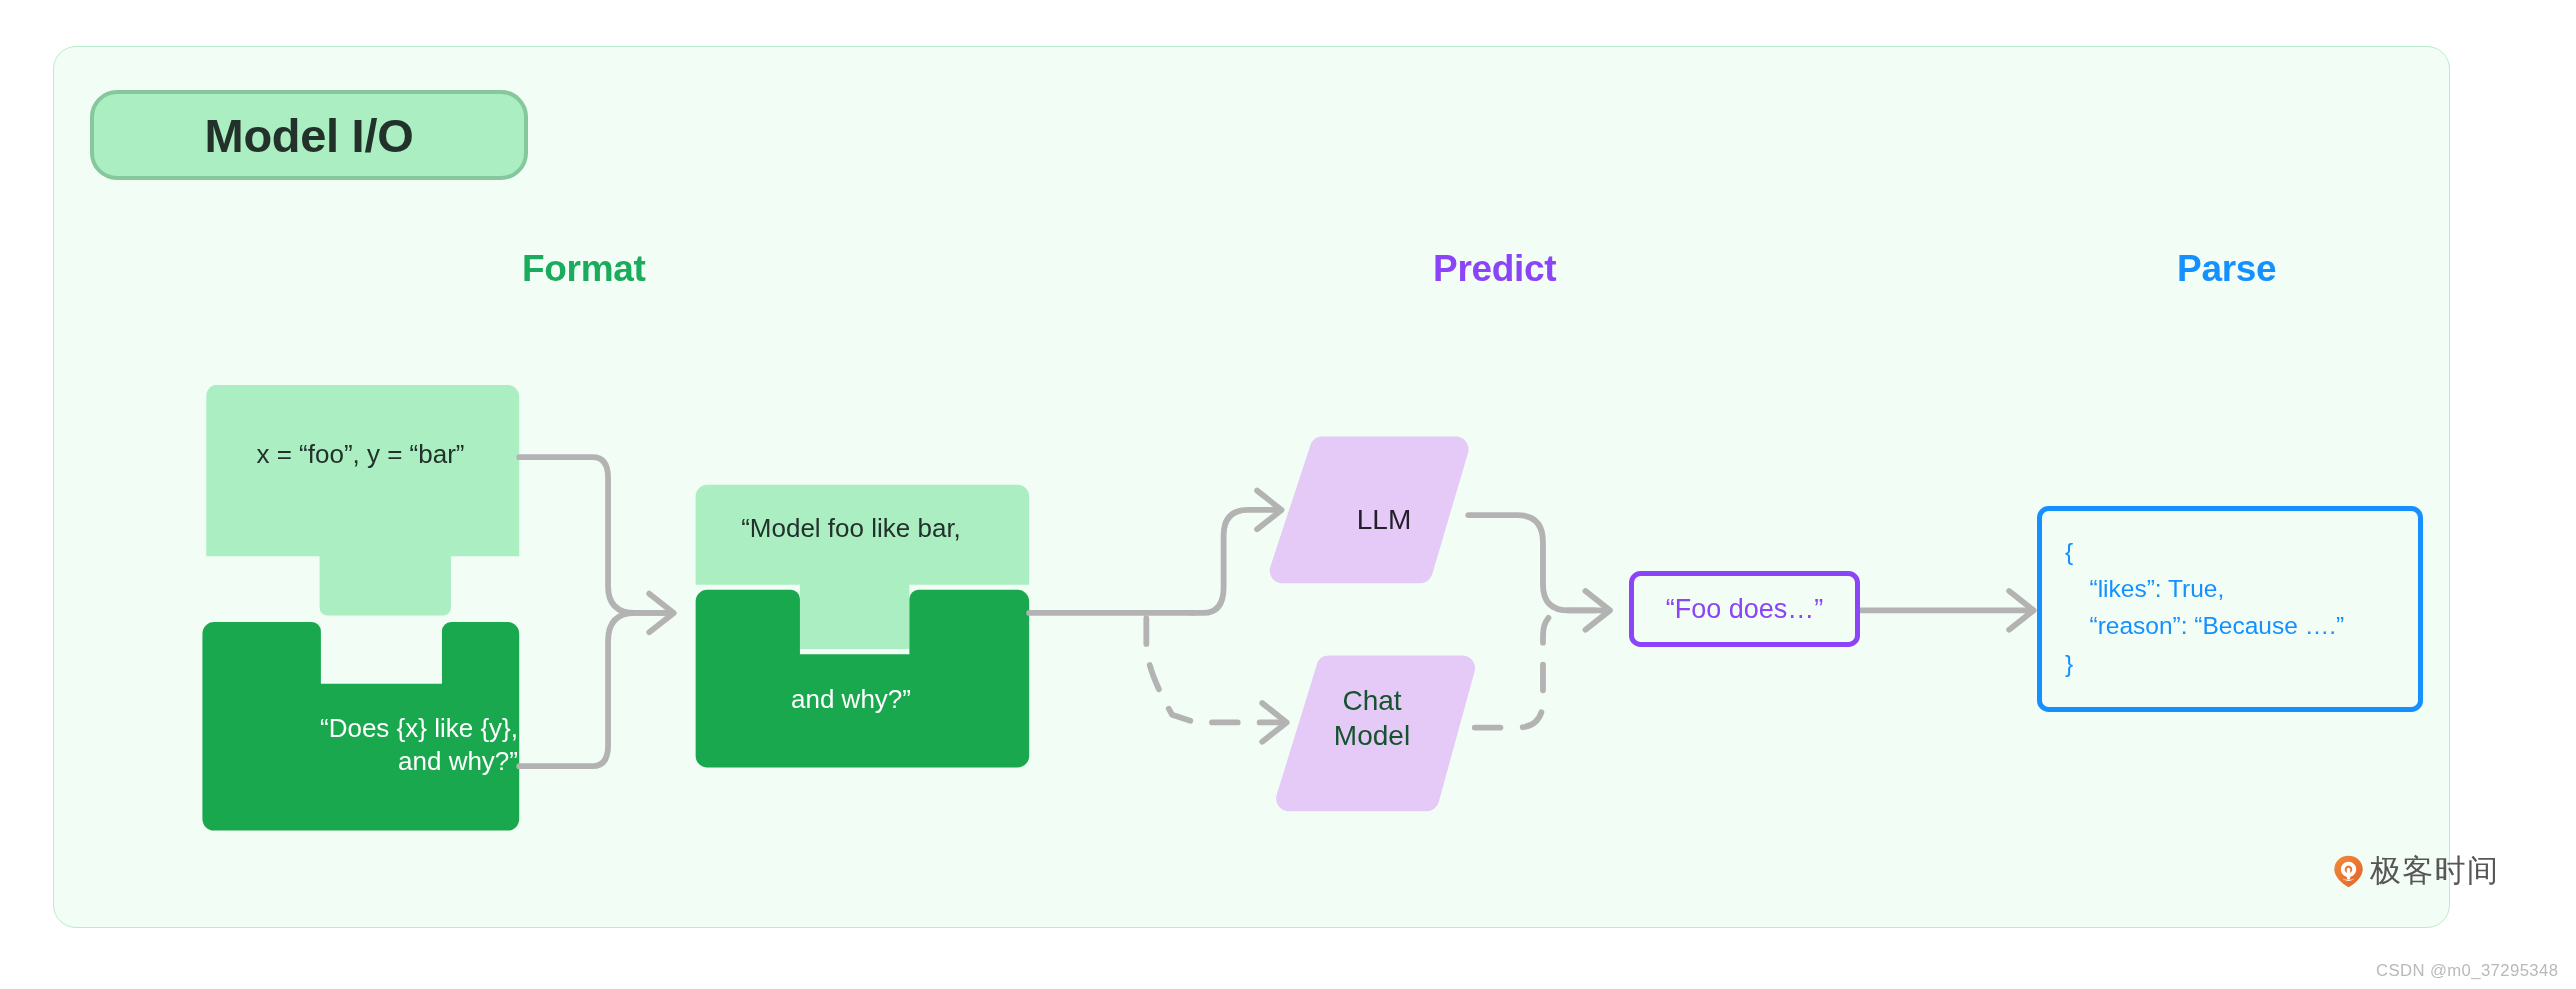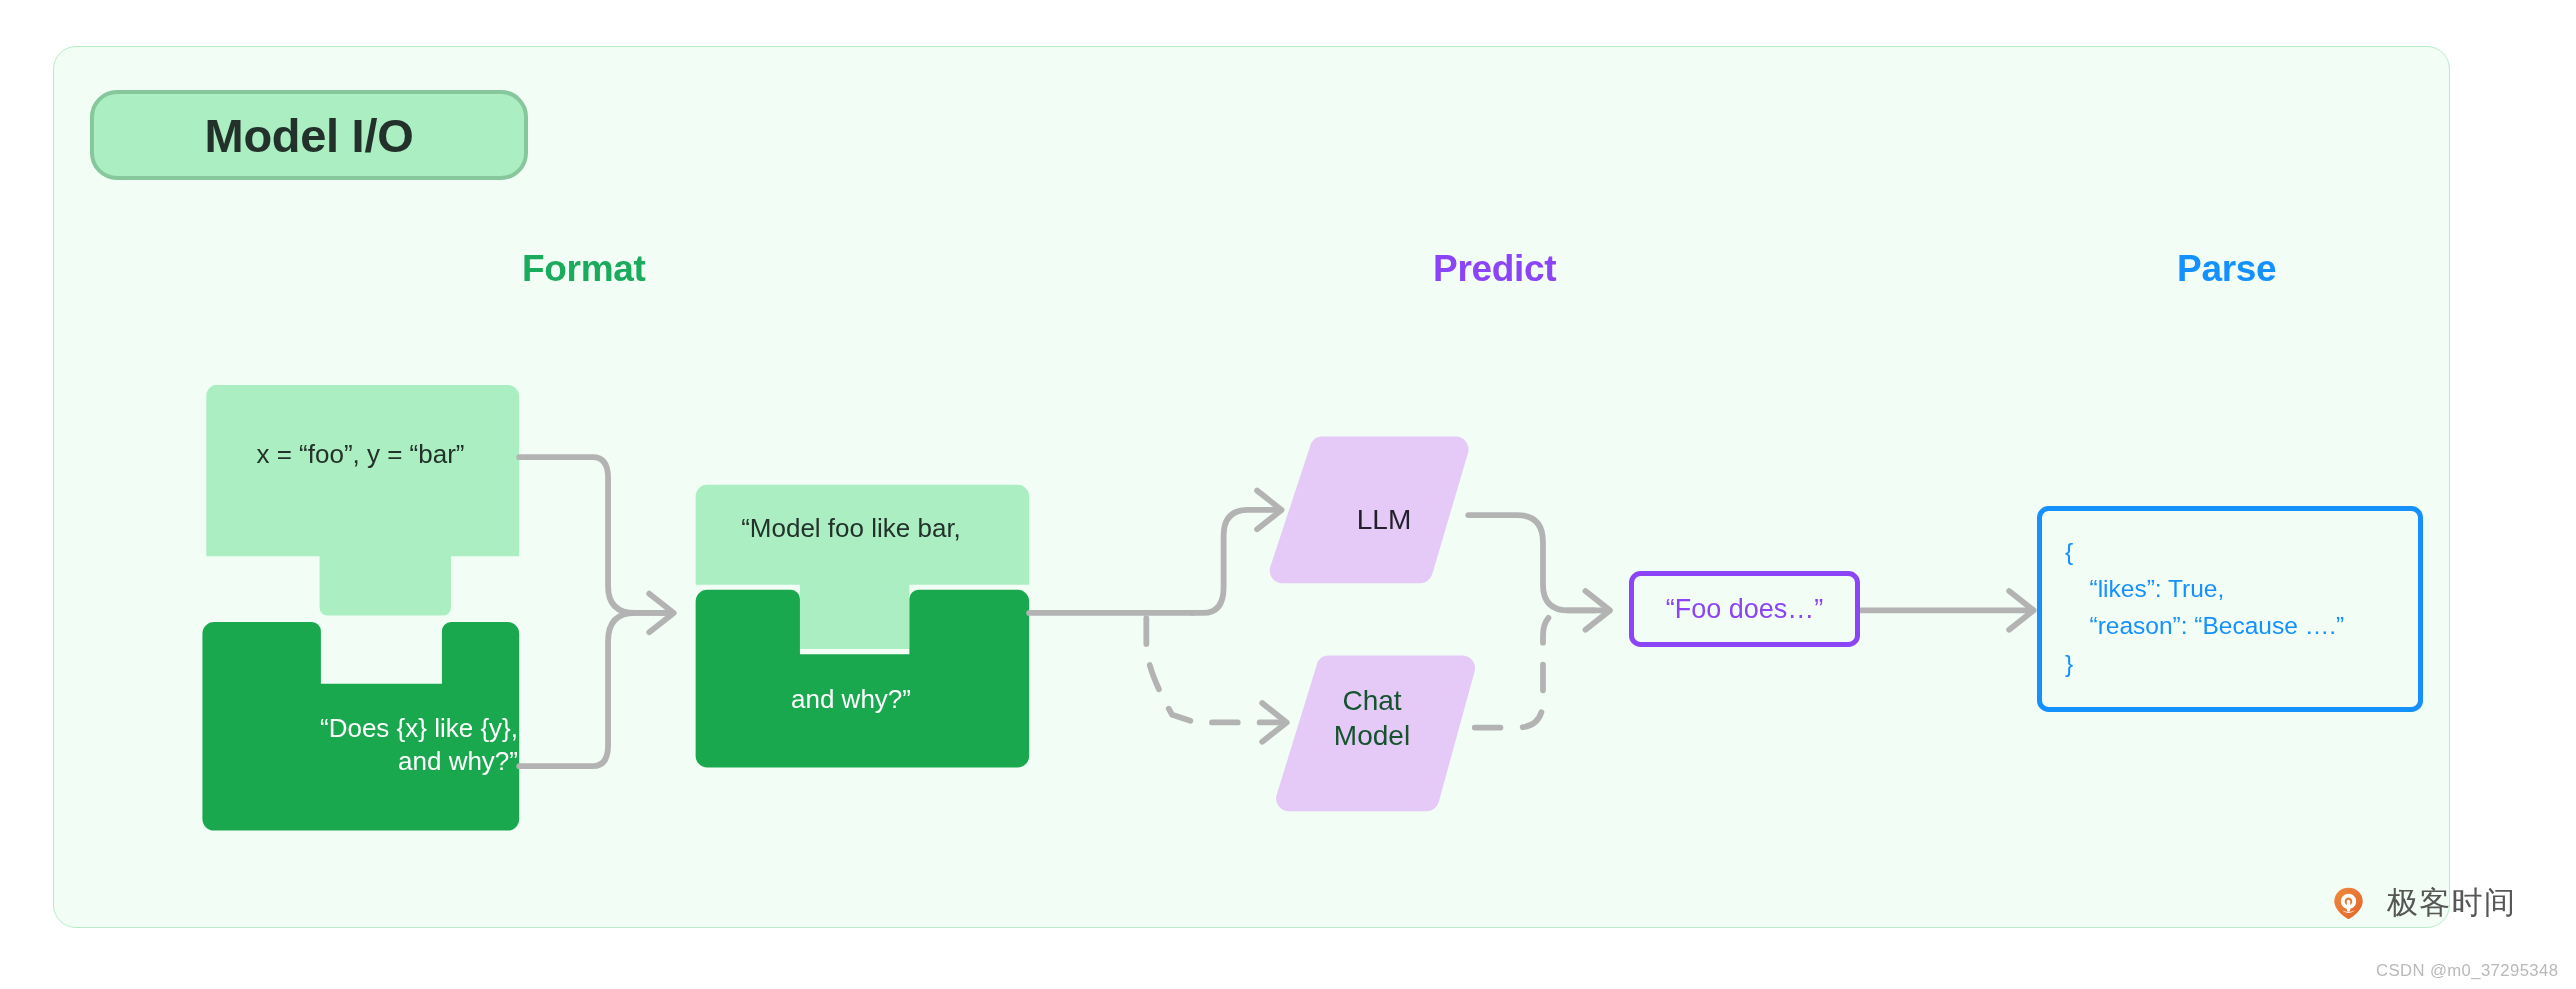--- a/index.html
+++ b/index.html
@@ -144,24 +144,24 @@
     color: #1490ff;
     line-height: 1.52;
     white-space: pre;
   }
   .jsonline.indent { padding-left: 24.5px; }
 
   
   .watermark {
     position: absolute;
     left: 2331px;
-    top: 882px;
+    top: 850px;
     display: flex;
     align-items: center;
-    gap: 21px;
+    gap: 4px;
   }
   .wm-icon {
     width: 35px;
     height: 35px;
     flex: 0 0 auto;
   }
   .wm-text {
     font-size: 31px;
     color: #565656;
     letter-spacing: 1.3px;

